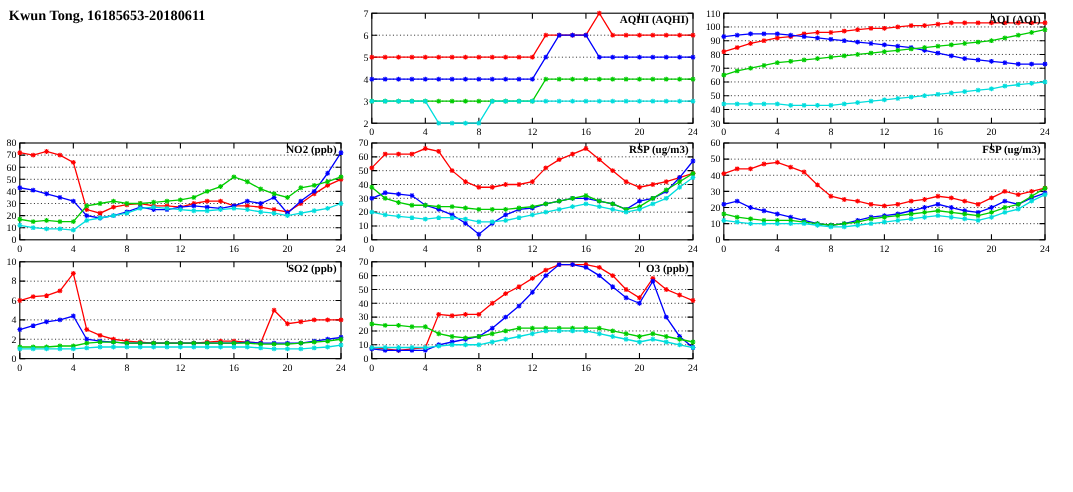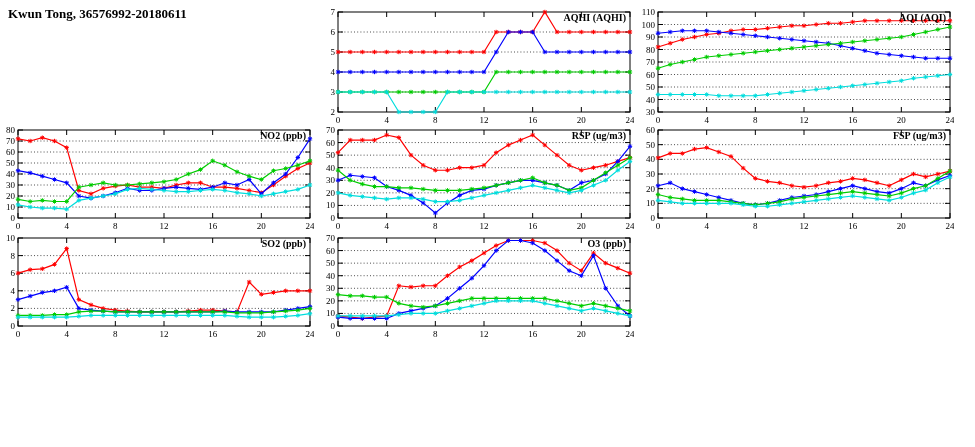--- a/index.html
+++ b/index.html
@@ -6,21 +6,21 @@
   body{width:975px;height:447px;position:relative;font-family:"Liberation Serif",serif;}
   #title{position:absolute;left:8px;top:6px;font-size:13px;font-weight:bold;color:#000;font-family:"Liberation Serif",serif;}
   .panel{position:absolute;}
   .panel svg{display:block;}
   .plot-title{font-family:"Liberation Serif",serif;font-size:10px;font-weight:bold;fill:#000;}
   .tick{font-family:"Liberation Serif",serif;font-size:9px;fill:#000;}
 </style>
 </head>
 <body>
 
-<div id="title">Kwun Tong, 36576992-20180611</div>
+<div id="title">Kwun Tong, 16185653-20180611</div>
 
 <div class="panel" id="p-aqhi" style="left: 312px; top: 0px;">
     <svg width="322" height="130" viewBox="0 0 322 130">
       <line x1="26" y1="92" x2="318" y2="92" stroke="#000" stroke-width="0.7" stroke-dasharray="1,2.2"></line>
       <line x1="26" y1="72" x2="318" y2="72" stroke="#000" stroke-width="0.7" stroke-dasharray="1,2.2"></line>
       <line x1="26" y1="52" x2="318" y2="52" stroke="#000" stroke-width="0.7" stroke-dasharray="1,2.2"></line>
       <line x1="26" y1="32" x2="318" y2="32" stroke="#000" stroke-width="0.7" stroke-dasharray="1,2.2"></line>
       <rect x="26" y="12" width="292" height="100" fill="none" stroke="#000" stroke-width="1"></rect>
       <line x1="26" y1="112" x2="31" y2="112" stroke="#000" stroke-width="1"></line>
       <line x1="318" y1="112" x2="313" y2="112" stroke="#000" stroke-width="1"></line>

